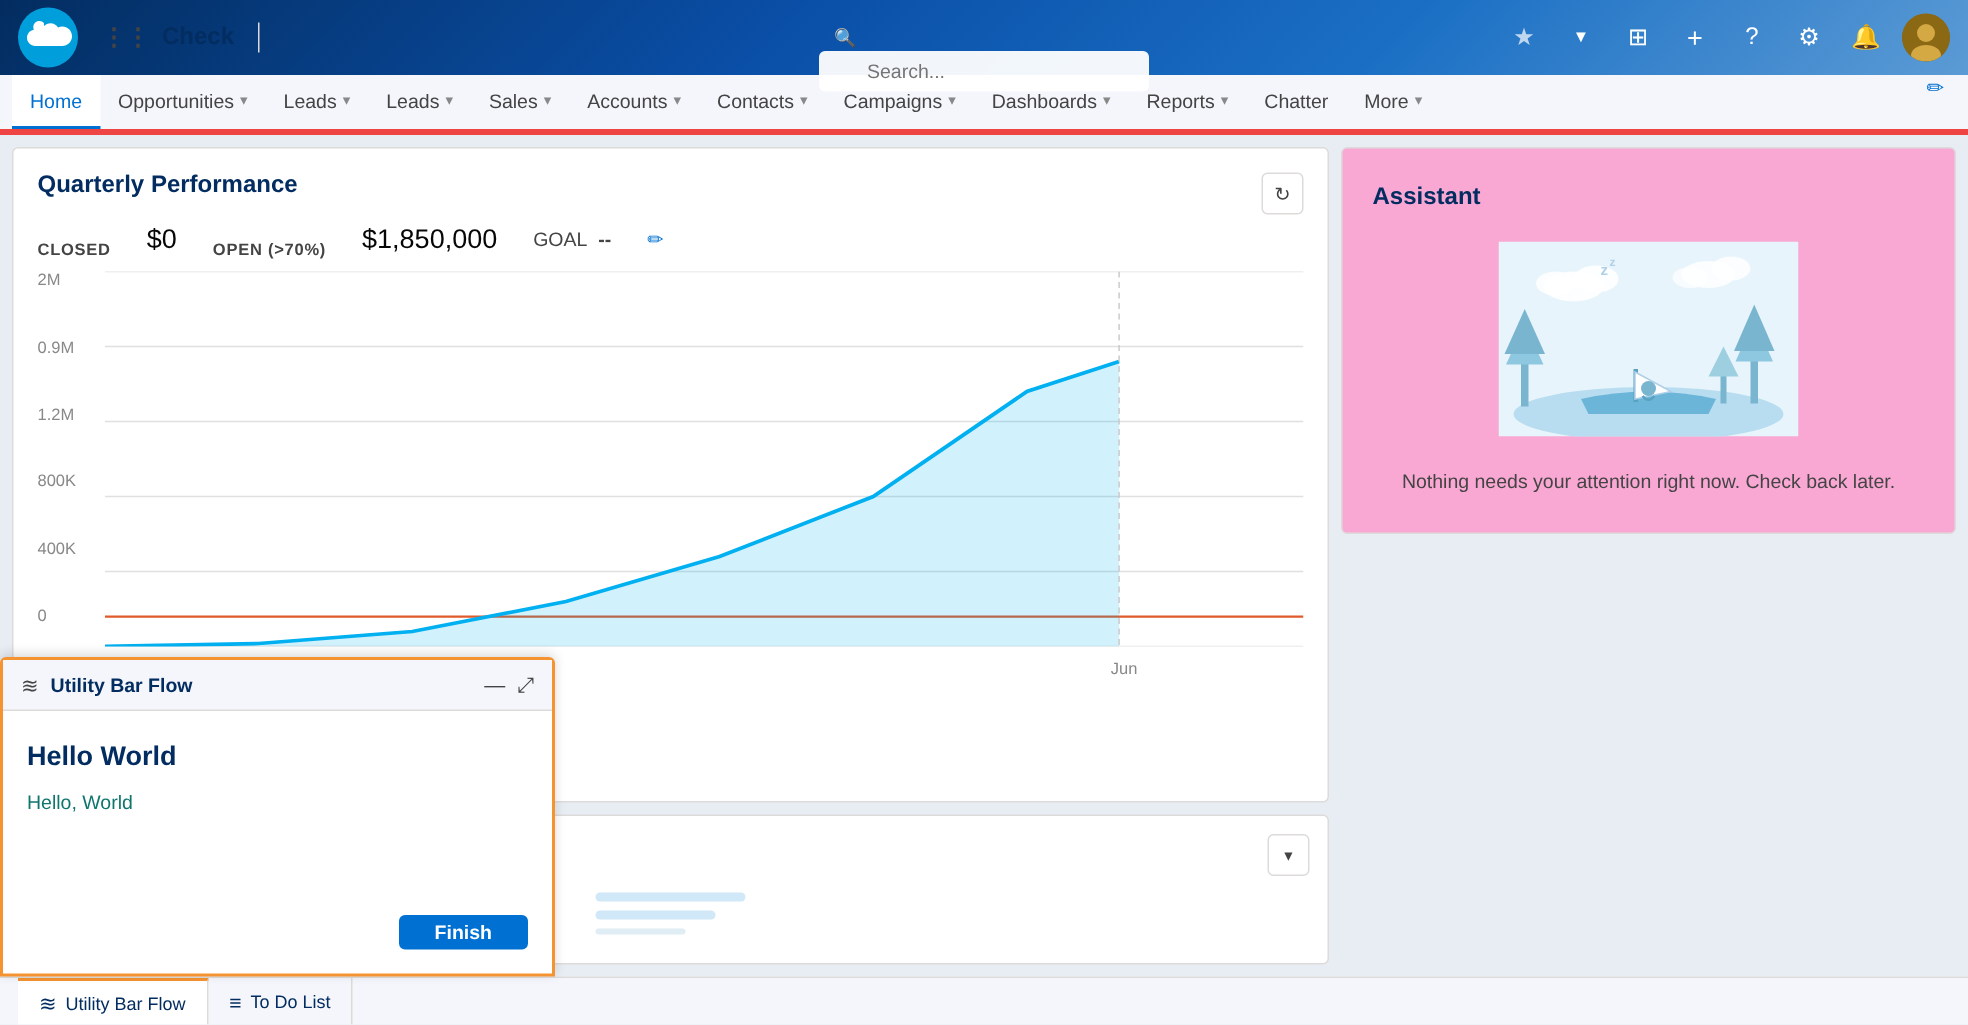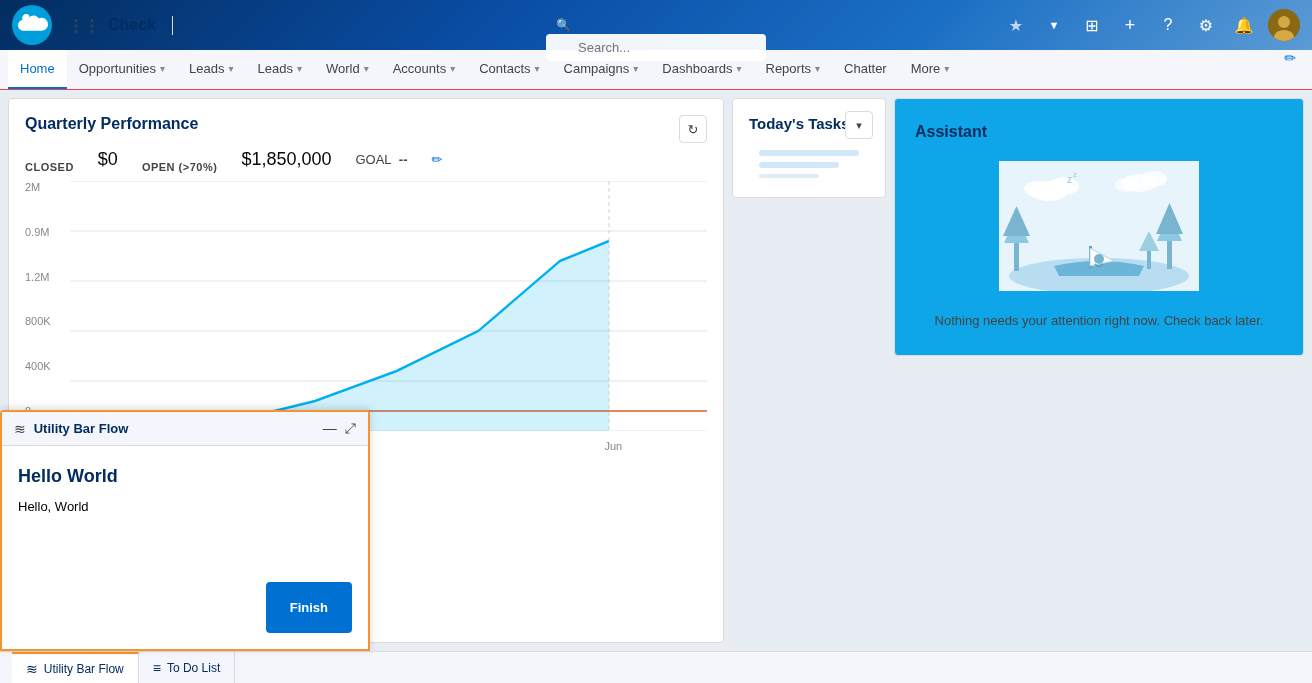--- a/index.html
+++ b/index.html
@@ -67,21 +67,21 @@
       background: #8B6914;
       display: flex; align-items: center; justify-content: center;
       overflow: hidden;
       cursor: pointer;
     }
     .star-icon { color: rgba(255,255,255,0.7); }
 
     
     .tab-bar {
       background: #f4f6fb;
-      border-bottom: 1px solid #ef4444;
+      border-bottom: 4px solid #ef4444;
       height: 40px;
       display: flex;
       align-items: stretch;
       padding: 0 8px;
       gap: 0;
       overflow: hidden;
     }
     .tab-item {
       display: flex;
       align-items: center;
@@ -117,21 +117,21 @@
       height: calc(683px - 50px - 40px - 32px);
       background: #e8edf4;
       gap: 8px;
       padding: 8px;
     }
 
     
     .left-panel {
       flex: 1;
       display: flex;
-      flex-direction: row;
+      flex-direction: column;
       gap: 8px;
     }
 
     
     .qp-card {
       background: white;
       border-radius: 4px;
       border: 1px solid #dddbda;
       padding: 16px;
       flex: 1;
@@ -249,21 +249,21 @@
       display: flex; align-items: center; justify-content: center;
       font-size: 11px; color: #444;
     }
 
     
     .right-panel {
       width: 410px;
       flex-shrink: 0;
     }
     .assistant-card {
-      background: #0ea5e9;
+      background: #f9a8d4;
       border-radius: 4px;
       border: 1px solid #dddbda;
       padding: 24px 20px;
       text-align: center;
     }
     .assistant-title {
       font-size: 16px;
       font-weight: 600;
       color: #032d60;
       text-align: left;
@@ -345,34 +345,34 @@
       padding: 20px 16px;
     }
     .popup-flow-title {
       font-size: 18px;
       font-weight: 700;
       color: #032d60;
       margin-bottom: 12px;
     }
     .popup-flow-text {
       font-size: 13px;
-      color: #000000;
+      color: #0f766e;
       margin-bottom: 40px;
     }
     .popup-footer {
       padding: 8px 16px 16px;
       display: flex;
       justify-content: flex-end;
     }
     .finish-btn {
       background: #0070d2;
       color: white;
       border: none;
       border-radius: 4px;
-      padding: 18px 24px;
+      padding: 4px 24px;
       font-size: 13px;
       font-weight: 600;
       cursor: pointer;
     }
 
     
     .illus-svg { width: 200px; height: 130px; }
   </style>
 </head>
 <body>
@@ -423,21 +423,21 @@
   </div>
   <div class="tab-item">
     <span>Leads</span>
     <span class="tab-chevron">▾</span>
   </div>
   <div class="tab-item">
     <span>Leads</span>
     <span class="tab-chevron">▾</span>
   </div>
   <div class="tab-item">
-    <span>World</span>
+    <span>Sales</span>
     <span class="tab-chevron">▾</span>
   </div>
   <div class="tab-item">
     <span>Accounts</span>
     <span class="tab-chevron">▾</span>
   </div>
   <div class="tab-item">
     <span>Contacts</span>
     <span class="tab-chevron">▾</span>
   </div>

